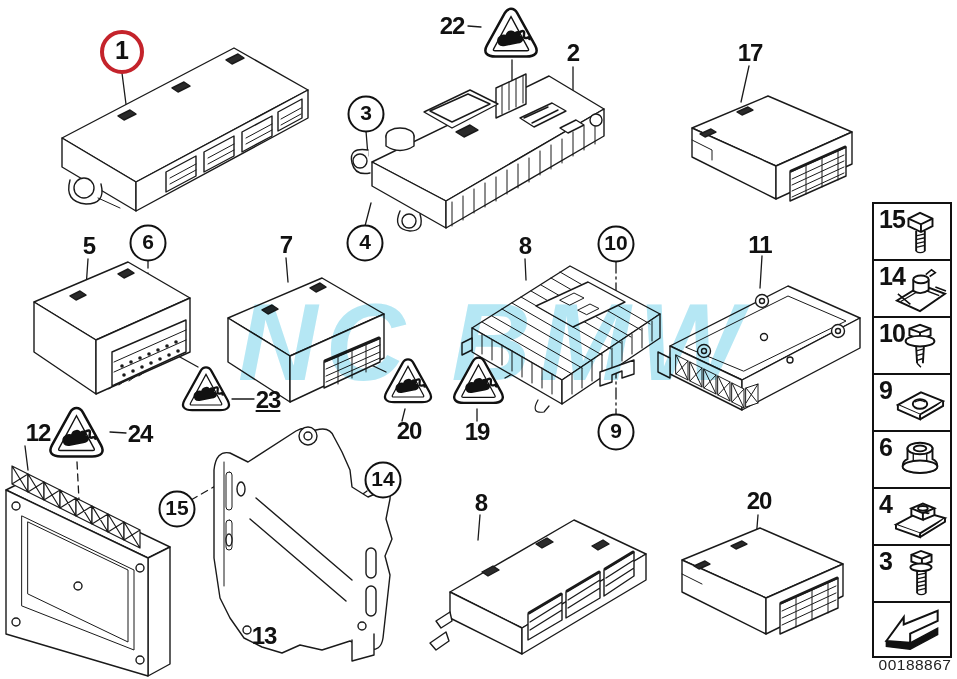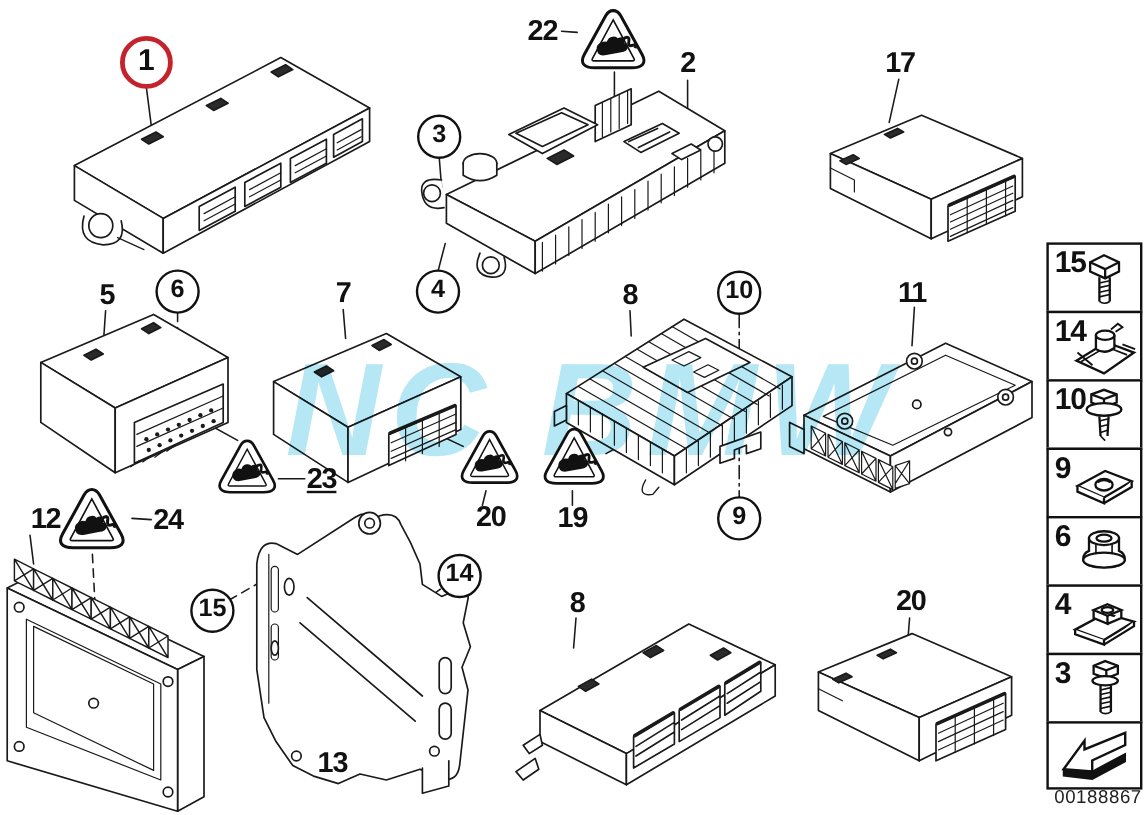--- a/index.html
+++ b/index.html
@@ -344,21 +344,21 @@
       <div class="callout plain" style="left: 750px; top: 53px;">17</div>
       <div class="callout plain" style="left: 89px; top: 246px;">5</div>
       <div class="callout plain" style="left: 286px; top: 245px;">7</div>
       <div class="callout plain" style="left: 525px; top: 246px;">8</div>
       <div class="callout plain" style="left: 760px; top: 245px;">11</div>
       <div class="callout plain" style="left: 268px; top: 400px; text-decoration: underline;">23</div>
       <div class="callout plain" style="left: 409px; top: 431px;">20</div>
       <div class="callout plain" style="left: 477px; top: 432px;">19</div>
       <div class="callout plain" style="left: 25px; top: 433px; margin-left: 13px;">12</div>
       <div class="callout plain" style="left: 140px; top: 434px;">24</div>
-      <div class="callout plain" style="left: 277px; top: 636px; text-align: right;">13</div>
+      <div class="callout plain" style="left: 264px; top: 636px; text-align: right;">13</div>
       <div class="callout plain" style="left: 481px; top: 503px;">8</div>
       <div class="callout plain" style="left: 759px; top: 501px;">20</div>
     </div>
   <div id="sidebar">
       <div class="cell" style="top: 202px; height: 59px;">
         <span class="cell-num">15</span>
         <svg class="cell-icon" viewBox="0 0 60 52">
           <use href="#sym-hex-bolt"></use>
         </svg>
       </div>

